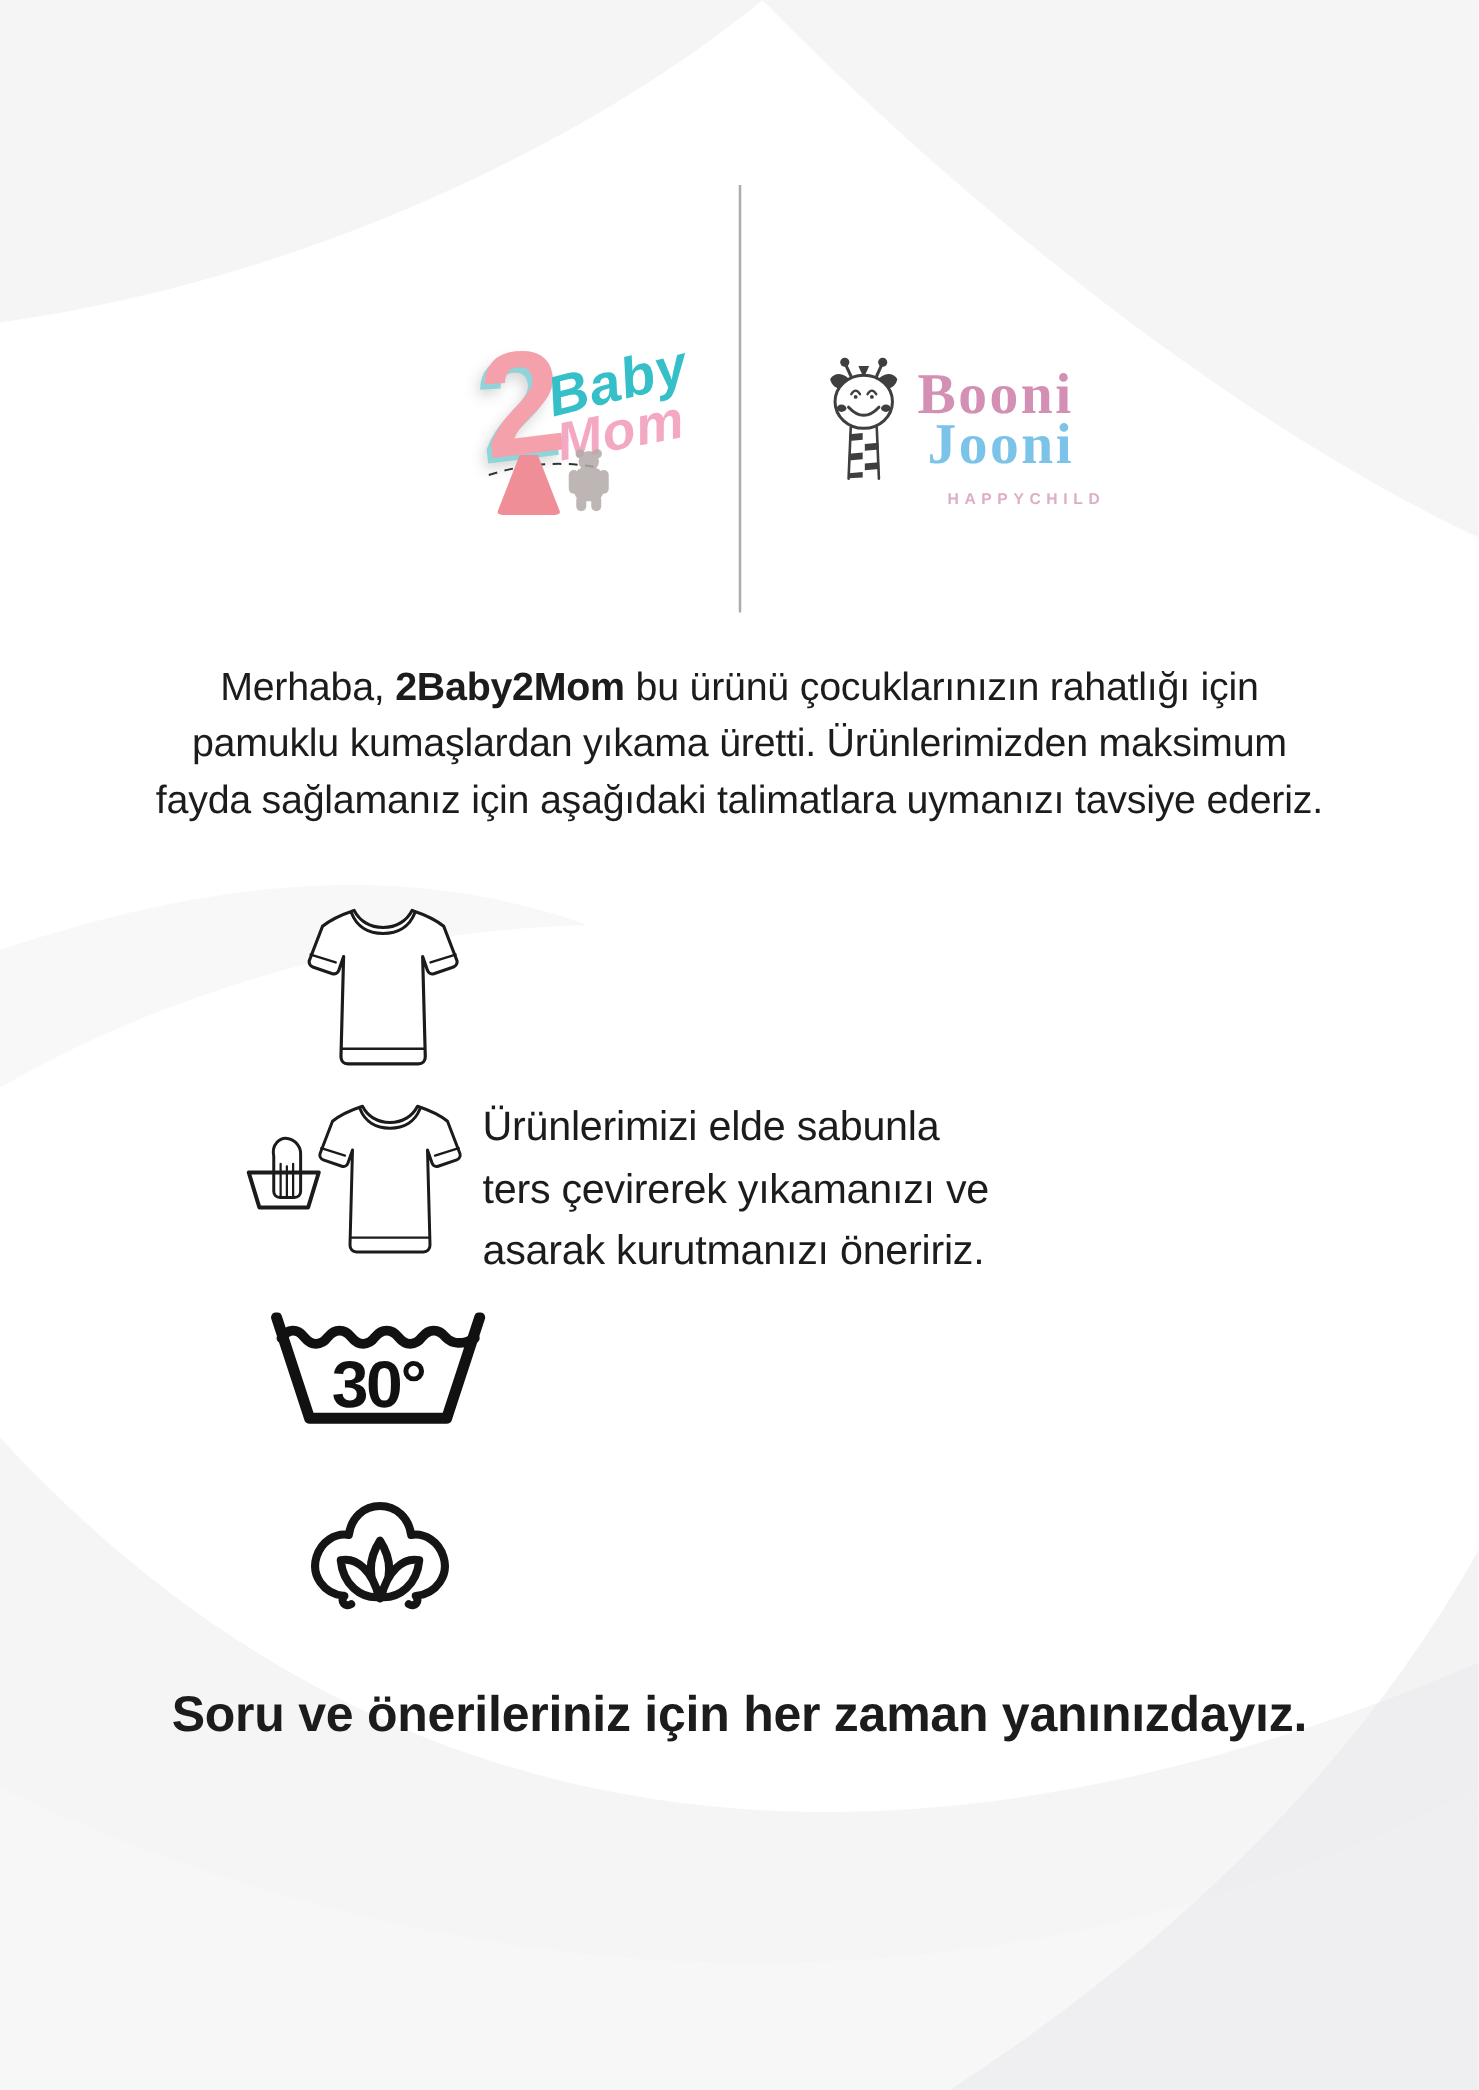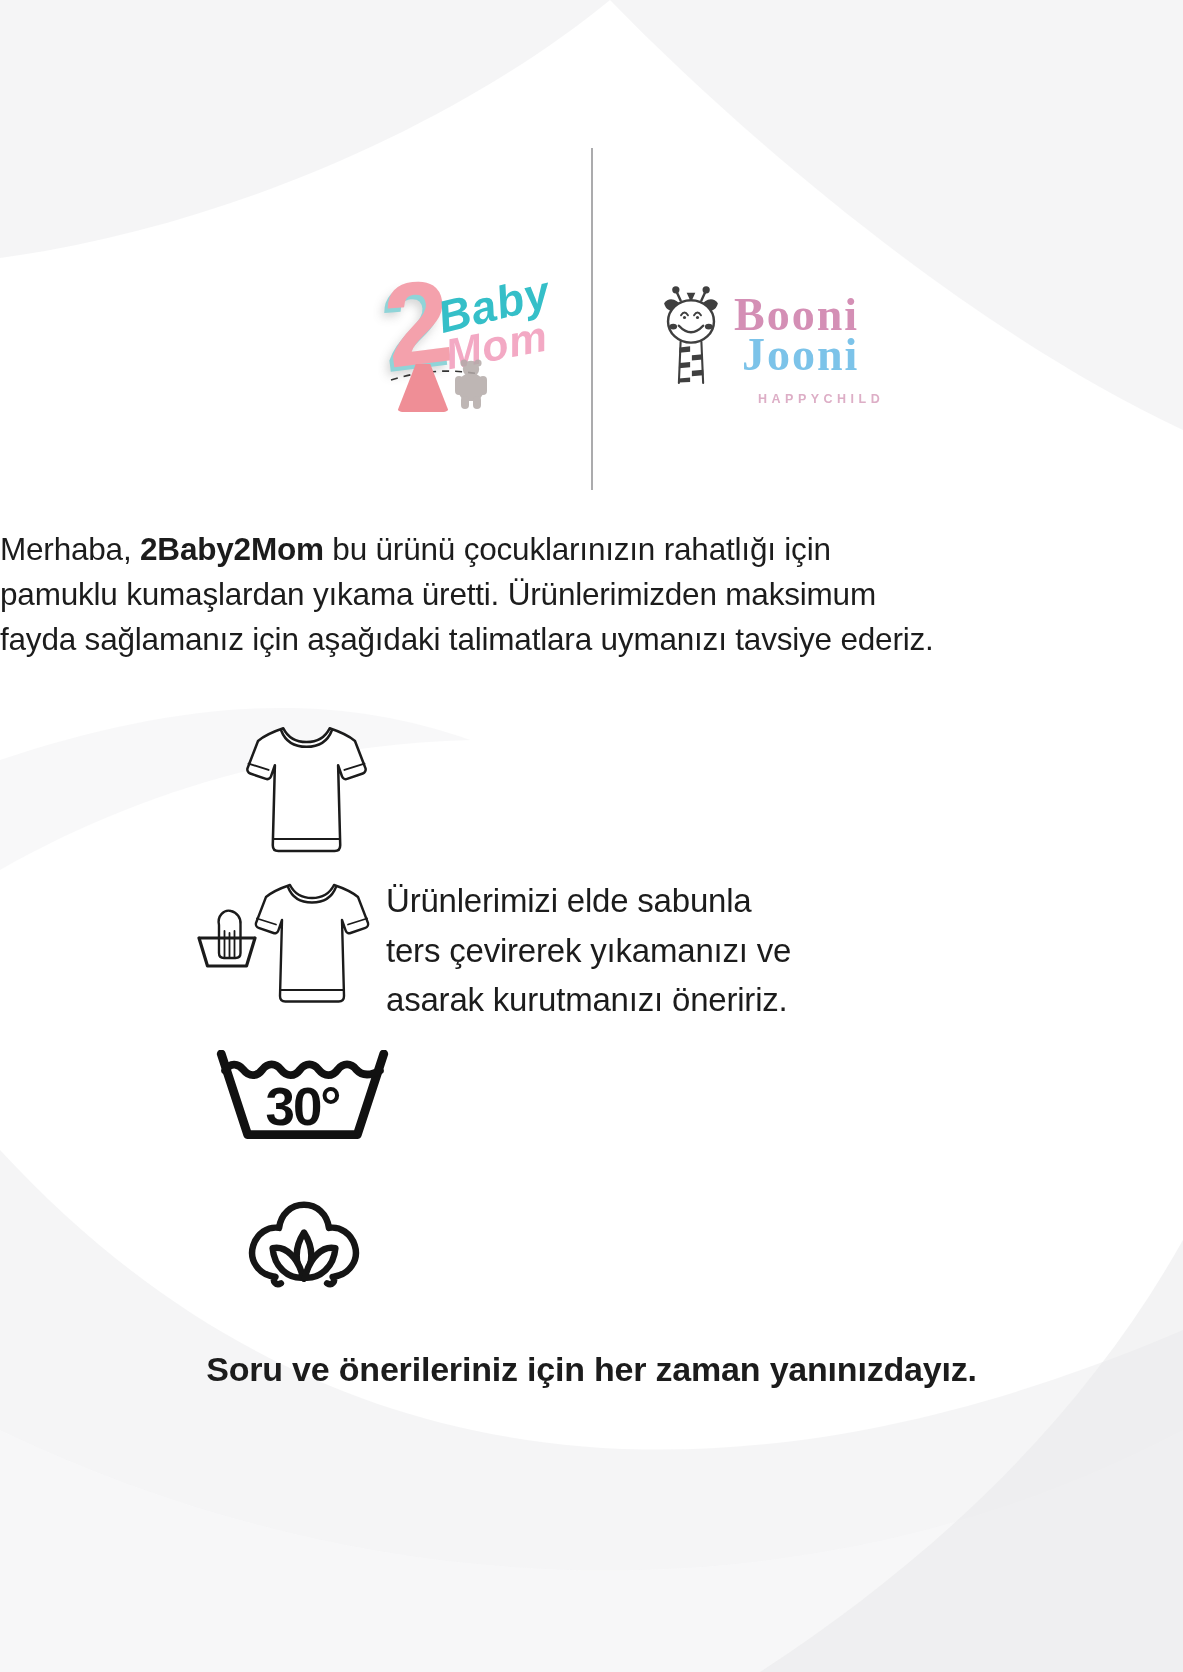--- a/index.html
+++ b/index.html
@@ -22,37 +22,37 @@
   .bl-bear{position:absolute;left:66px;top:84px;opacity:.85;}
 
   .brand-right{position:absolute;left:652px;top:272px;width:290px;height:130px;display:flex;align-items:center;}
   .giraffe{flex:none;}
   .br-text{margin-left:4px;padding-top:26px;}
   .br-booni{font-family:"Liberation Serif",serif;font-weight:700;font-size:46px;line-height:40px;letter-spacing:2px;}
   .br-jooni{font-family:"Liberation Serif",serif;font-weight:700;font-size:46px;line-height:40px;letter-spacing:2px;margin-left:8px;}
   .br-tag{font-size:12.5px;font-weight:600;letter-spacing:4.5px;margin-left:24px;margin-top:17px;}
 
   
-  .intro{position:absolute;left:0;top:527px;width:1183px;font-size:31.5px;line-height:45px;letter-spacing:-0.2px;}
+  .intro{position:absolute;left:0;top:527px;width:1183px;text-align:center;font-size:31.5px;line-height:45px;letter-spacing:-0.2px;}
   .intro .line{white-space:nowrap;}
   .intro .brand-bold{font-weight:700;}
 
   
   .instr-icon{position:absolute;}
   .instr-text{position:absolute;left:386px;font-size:33px;line-height:49.5px;letter-spacing:-0.2px;white-space:pre-line;}
   #icon-1{left:243px;top:722px;}
   #text-1{top:741px;}
   #icon-2{left:197px;top:883px;}
   #text-2{top:876px;}
   #icon-3{left:214px;top:1050px;}
   #text-3{top:1032px;}
   #icon-4{left:244px;top:1190px;}
   #text-4{top:1178px;}
 
-  .footer{position:absolute;left:0;top:1350px;width:1183px;text-align:center;font-size:34px;font-weight:700;letter-spacing:-0.2px;}
+  .footer{position:absolute;left:0;top:1350px;width:1183px;text-align:center;font-size:40px;font-weight:700;letter-spacing:-0.2px;}
 </style>
 </head>
 <body>
 
 <div class="sheet">
 
   <svg class="bg-swoosh" viewBox="0 0 1183 1672" preserveAspectRatio="none">
     <path d="M0 0 L610 0 C470 115 240 225 0 258 Z" fill="#ededef" opacity="0.55"></path>
     <path d="M610 0 L1183 0 L1183 430 C980 335 758 152 610 0 Z" fill="#ececee" opacity="0.5"></path>
     <path d="M0 760 C180 700 330 690 470 740 C300 745 140 790 0 870 Z" fill="#f1f1f3" opacity="0.5"></path>

